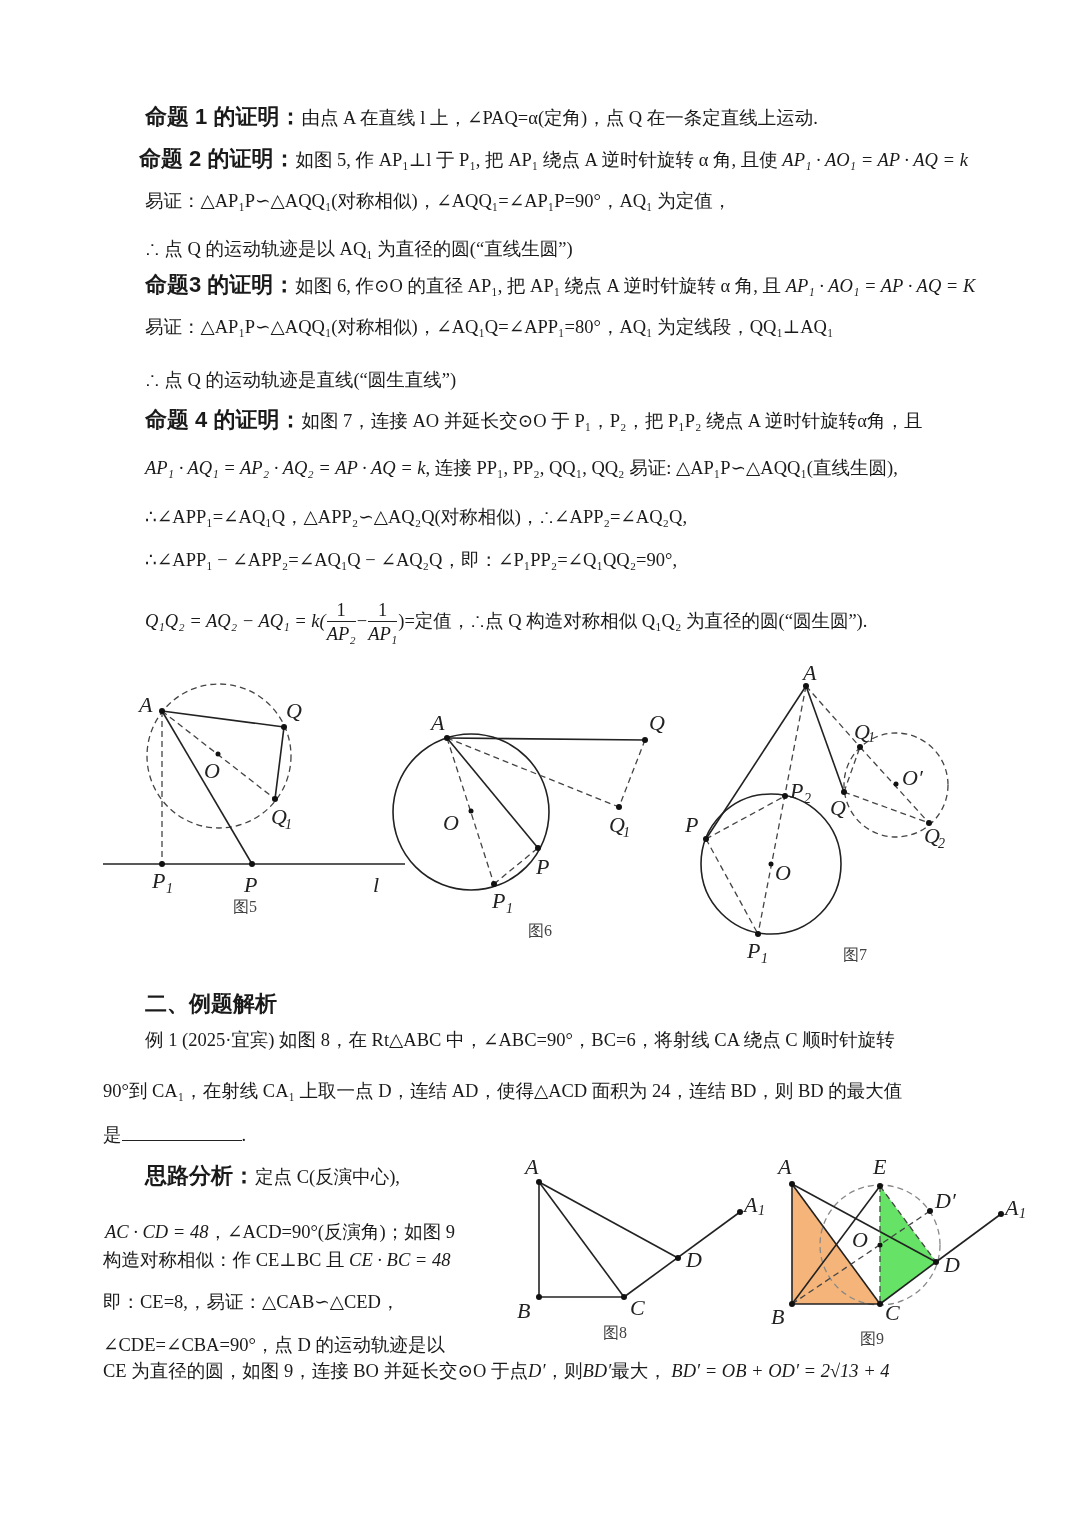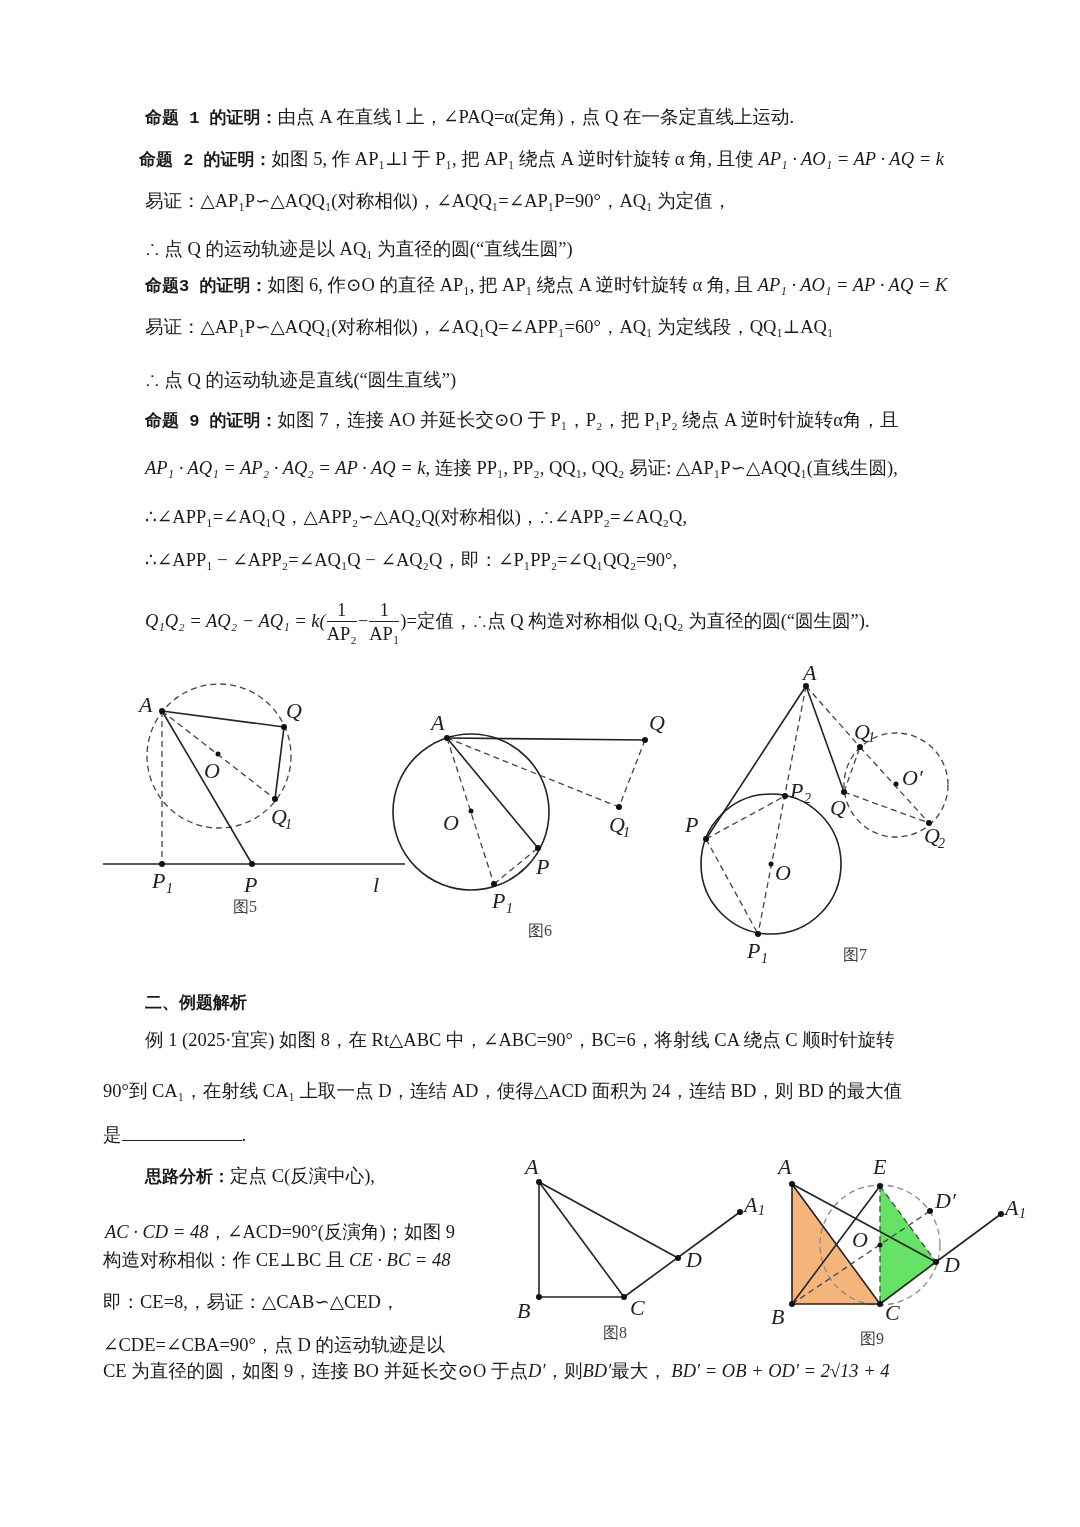--- a/index.html
+++ b/index.html
@@ -1,23 +1,23 @@
 <!DOCTYPE html>
 <html><head>
 <meta charset="utf-8">
 <style>
   html, body { margin: 0; padding: 0; background: #ffffff; }
   body { width: 1080px; height: 1527px; position: relative; overflow: hidden;
          font-family: "Liberation Serif", "DejaVu Serif", serif; color: #1a1a1a; }
   .line { position: absolute; left: 0; white-space: nowrap; font-size: 18.5px; line-height: 24px; }
-  .b { font-weight: bold; font-family: Liberation Mono, monospace; font-size: 17px; }
+  .b { font-weight: bold; font-family: Liberation Sans, sans-serif; font-size: 22px; }
   .m { font-style: italic; }
   .frac { display: inline-block; vertical-align: middle; text-align: center; margin: 0 1px; }
   .frac .num { display: block; border-bottom: 1px solid #222; padding: 0 3px; line-height: 22px; }
-  .frac .den { display: block; line-height: 24px; }
+  .frac .den { display: block; line-height: 24px; font-style: italic; }
   .blank { display: inline-block; width: 120px; border-bottom: 1px solid #222; height: 18px; vertical-align: baseline; }
   svg.fig { position: absolute; overflow: visible; }
   svg text { font-family: "Liberation Serif", serif; font-style: italic; font-size: 22px; fill: #222; }
   svg text.cap { font-style: normal; font-size: 16px; fill: #444; }
   svg text.sub { font-size: 14px; }
   .solid { stroke: #222; stroke-width: 1.6; fill: none; }
   .dash { stroke: #444; stroke-width: 1.3; fill: none; stroke-dasharray: 6 4; }
   .dot { fill: #111; }
 </style>
 </head>
@@ -31,25 +31,25 @@
   <span class="b">命题 2 的证明：</span><span>如图 5, 作 AP₁⊥l 于 P₁, 把 AP₁ 绕点 A 逆时针旋转 α 角, 且使</span>
   <span class="m">AP₁ · AO₁ = AP · AQ = k</span>
 </div>
 <div class="line" style="left:145px;top:189px">易证：△AP₁P∽△AQQ₁(对称相似)，∠AQQ₁=∠AP₁P=90°，AQ₁ 为定值，</div>
 <div class="line" style="left:145px;top:237px">∴ 点 Q 的运动轨迹是以 AQ₁ 为直径的圆(“直线生圆”)</div>
 
 <div class="line" style="left:145px;top:273px">
   <span class="b">命题3 的证明：</span><span>如图 6, 作⊙O 的直径 AP₁, 把 AP₁ 绕点 A 逆时针旋转 α 角, 且</span>
   <span class="m">AP₁ · AO₁ = AP · AQ = K</span>
 </div>
-<div class="line" style="left:145px;top:315px">易证：△AP₁P∽△AQQ₁(对称相似)，∠AQ₁Q=∠APP₁=60°，AQ₁ 为定线段，QQ₁⊥AQ₁</div>
+<div class="line" style="left:145px;top:315px">易证：△AP₁P∽△AQQ₁(对称相似)，∠AQ₁Q=∠APP₁=80°，AQ₁ 为定线段，QQ₁⊥AQ₁</div>
 <div class="line" style="left:145px;top:368px">∴ 点 Q 的运动轨迹是直线(“圆生直线”)</div>
 
 <div class="line" style="left:145px;top:408px">
-  <span class="b">命题 9 的证明：</span><span>如图 7，连接 AO 并延长交⊙O 于 P₁，P₂，把 P₁P₂ 绕点 A 逆时针旋转α角，且</span>
+  <span class="b">命题 4 的证明：</span><span>如图 7，连接 AO 并延长交⊙O 于 P₁，P₂，把 P₁P₂ 绕点 A 逆时针旋转α角，且</span>
 </div>
 <div class="line" style="left:145px;top:456px">
   <span class="m">AP₁ · AQ₁ = AP₂ · AQ₂ = AP · AQ = k</span><span>, 连接 PP₁, PP₂, QQ₁, QQ₂ 易证: △AP₁P∽△AQQ₁(直线生圆),</span>
 </div>
 <div class="line" style="left:145px;top:505px">∴∠APP₁=∠AQ₁Q，△APP₂∽△AQ₂Q(对称相似)，∴∠APP₂=∠AQ₂Q,</div>
 <div class="line" style="left:145px;top:548px">∴∠APP₁ − ∠APP₂=∠AQ₁Q − ∠AQ₂Q，即：∠P₁PP₂=∠Q₁QQ₂=90°,</div>
 <div class="line" style="left:145px;top:597px;line-height:48px">
   <span class="m">Q₁Q₂ = AQ₂ − AQ₁ = k(</span><span class="frac"><span class="num">1</span><span class="den">AP₂</span></span><span>−</span><span class="frac"><span class="num">1</span><span class="den">AP₁</span></span><span>)</span><span>=定值，∴点 Q 构造对称相似 Q₁Q₂ 为直径的圆(“圆生圆”).</span>
 </div>
 

